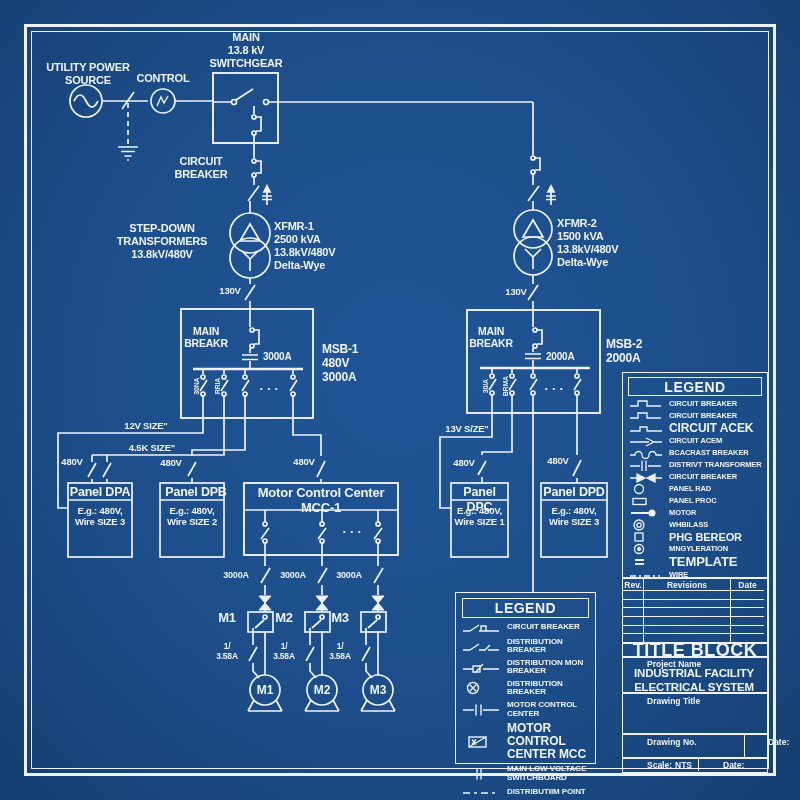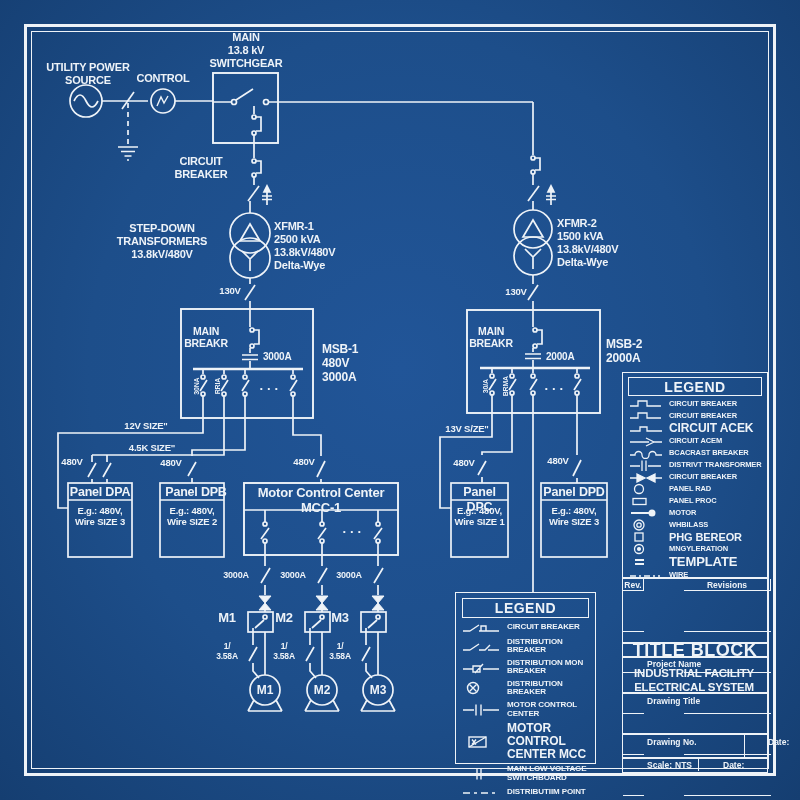--- a/index.html
+++ b/index.html
@@ -26,21 +26,21 @@
        letter-spacing:0.5px;}
   .lg-col{position:absolute;display:flex;flex-direction:column;justify-content:space-between;}
   .lg-row{display:flex;align-items:center;gap:6px;}
   .lg-sym{flex:0 0 auto;}
   .lg-lbl{font-weight:bold;color:var(--ink);letter-spacing:-0.1px;white-space:pre-line;line-height:1.1;}
   
   .tb-sec{position:absolute;border:1.5px solid var(--ink);color:var(--ink);}
   .tb-small{position:absolute;font-size:8.5px;font-weight:bold;color:var(--ink);padding-left:20px;}
   .revgrid{position:absolute;left:622px;top:578px;width:144px;height:64px;
        border:1.6px solid var(--ink);display:grid;
-       grid-template-columns:21px 87px 33px;grid-template-rows:12px repeat(6,1fr);gap:40px;}
+       grid-template-columns:21px 87px 33px;grid-template-rows:12px repeat(6,1fr);}
   .revgrid>div{border-right:1px solid var(--ink);border-bottom:1px solid var(--ink);
        font-size:8.5px;font-weight:bold;color:var(--ink);display:flex;align-items:center;justify-content:center;}
   .revgrid>div:nth-child(3n){border-right:none;}
 </style>
 </head>
 <body>
 
 <div class="page">
   <div class="frame-outer"></div>
   <div class="frame-inner"></div>

